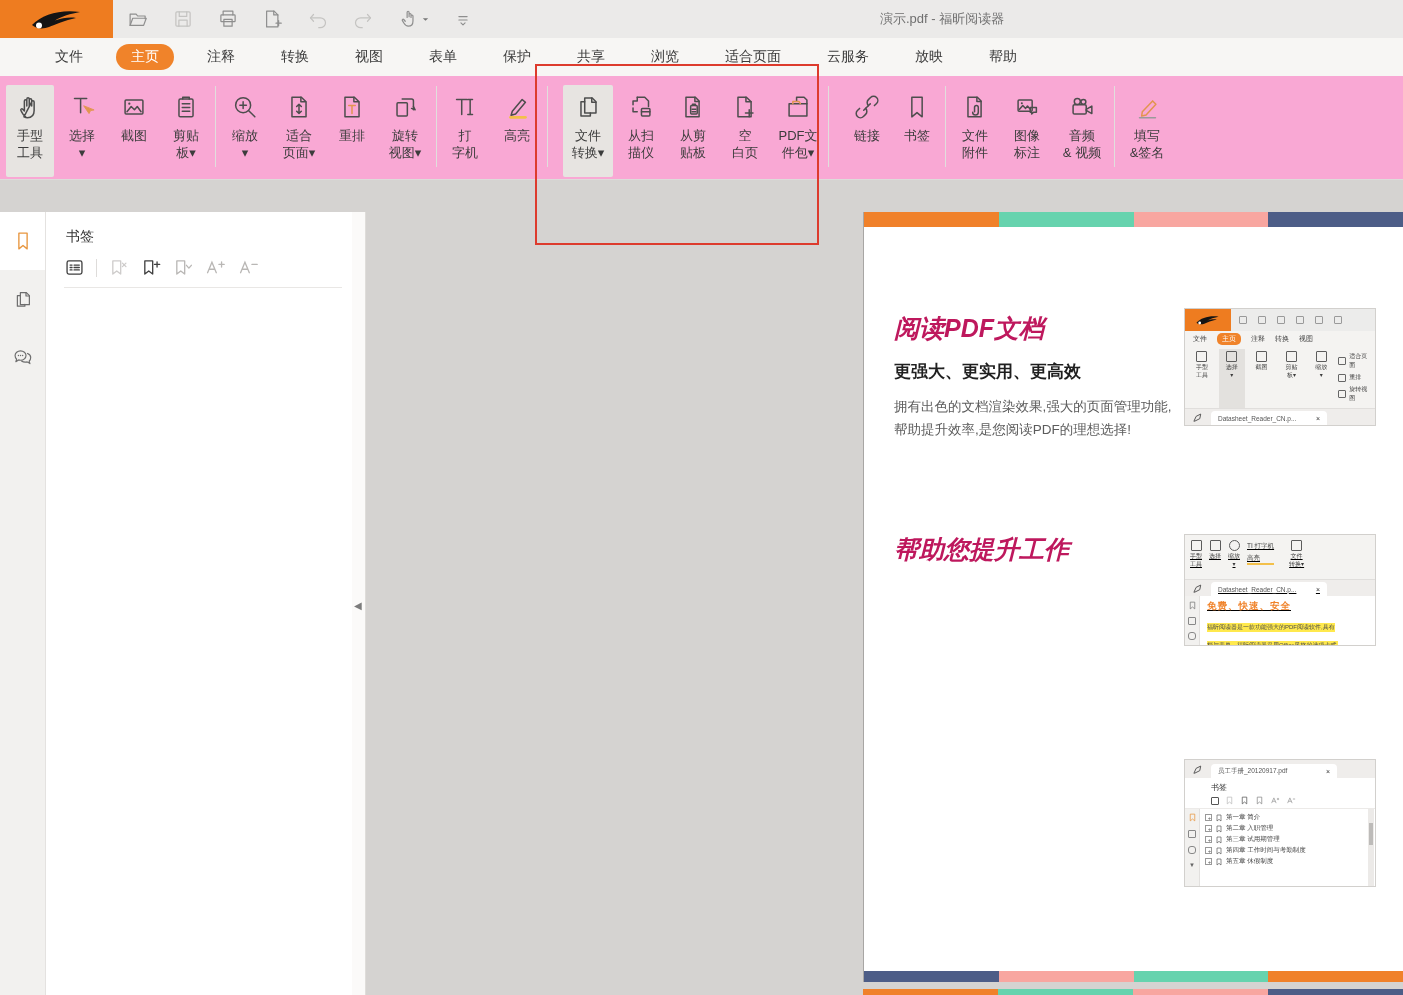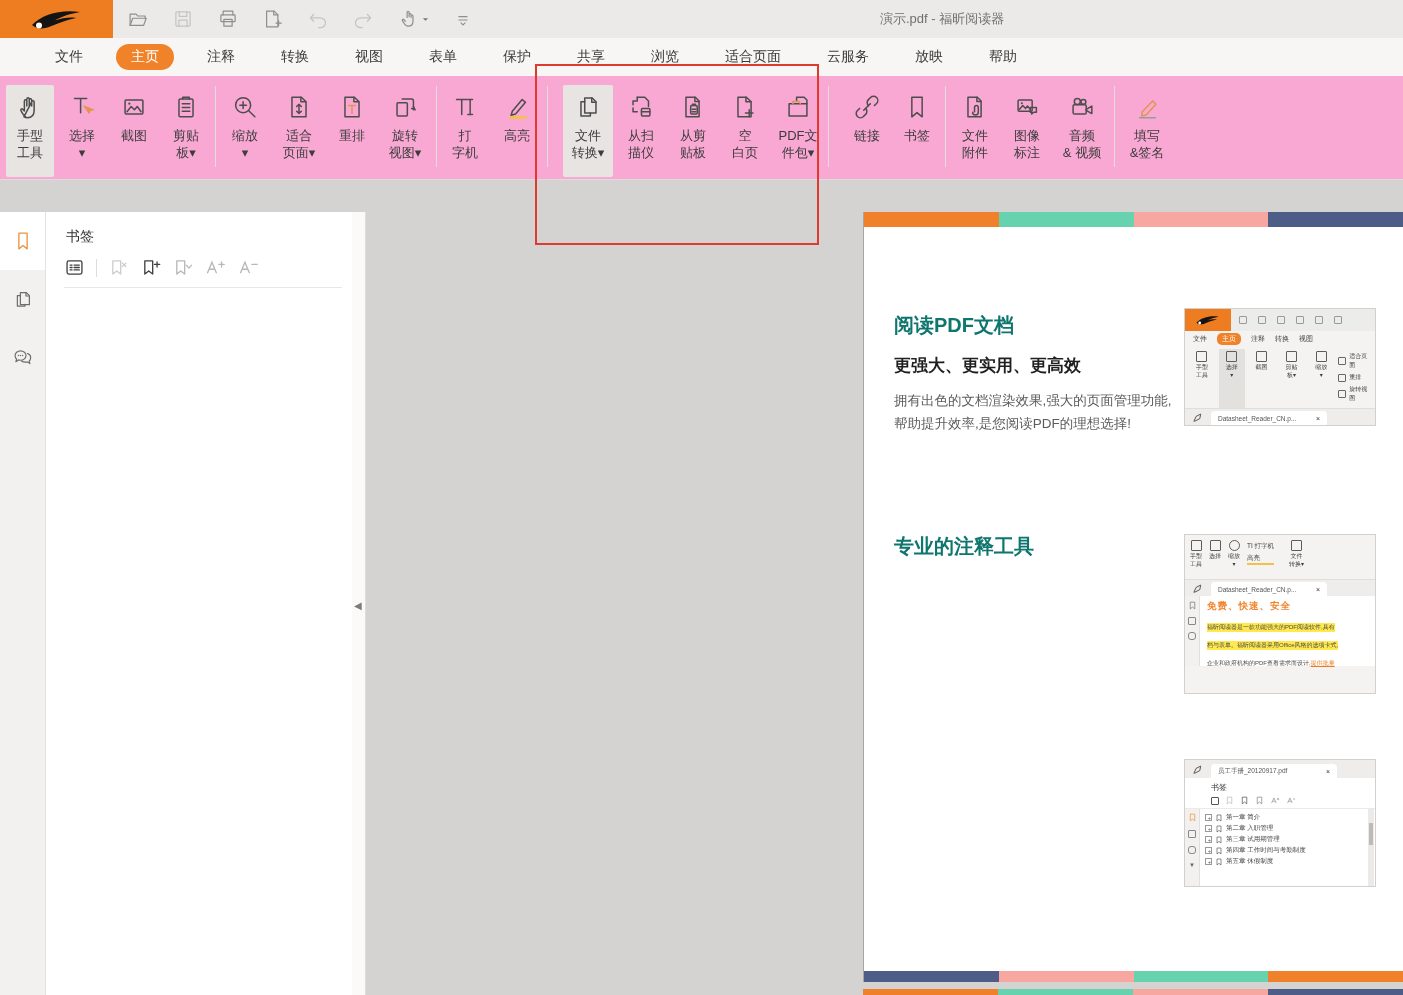--- a/index.html
+++ b/index.html
@@ -58,27 +58,27 @@
 
 
 .docarea { position:absolute; left:366px; top:212px; right:0; bottom:0; background:#d5d3d1; }
 .page { position:absolute; left:497px; top:0; width:540px; height:770px; background:#fff; border-left:1px solid #a8a6a4; }
 .stripe { display:flex; width:100%; }
 .stripe > div { flex:1; }
 .stripe.top { height:15px; }
 .stripe.bottom { position:absolute; bottom:0; left:0; height:11px; }
 .page2 { position:absolute; left:497px; top:777px; width:540px; height:6px; }
 .sec { position:absolute; left:30px; width:292px; }
-.sec-title { font-size:20px; font-weight:bold; color:#0f766e; }
+.sec-title { font-size:25px; font-weight:bold; color:#be185d;font-style:italic; }
 .sec-sub { font-size:17px; font-weight:bold; color:#1f1f1f; margin-top:15px; }
 .sec-body { font-size:13.5px; color:#5c5c5c; line-height:23px; margin-top:12px; white-space:pre-line; }
 
 
 .thumb { position:absolute; left:320px; width:192px; background:#f4f3f1; border:1px solid #d2d0cd; overflow:hidden; }
-.t1 { top:96px; height:118px; } .t2 { top:322px; height:160px; } .t3 { top:547px; height:128px; }
+.t1 { top:96px; height:118px; } .t2 { top:322px; height:112px;text-decoration:underline; } .t3 { top:547px; height:128px; }
 .mtitle { height:22px; background:#ececeb; position:relative; }
 .mlogo { position:absolute; left:0; top:0; width:46px; height:22px; background:#ee7c20; display:flex; align-items:center; justify-content:center; }
 .mqat { position:absolute; left:54px; top:7px; display:flex; gap:11px; }
 .msq { width:8px; height:8px; border:1px solid #9a9a9a; border-radius:1px; }
 .mmenu { height:15px; display:flex; align-items:center; gap:10px; padding-left:8px; font-size:7px; color:#444; }
 .mmenu .mpill { background:#f0832a; color:#fff; border-radius:5px; padding:1px 5px; }
 .mtools { height:62px; display:flex; padding:3px 2px 0 4px; gap:4px; }
 .mtool { display:flex; flex-direction:column; align-items:center; width:26px; }
 .mtool.msel { background:#e3e1de; }
 .mtbox { width:11px; height:11px; border:1.2px solid #5c5c5c; border-radius:1px; margin:2px 0 1px; }
@@ -577,21 +577,21 @@
               <path d="M4.5 19.5l4.5-10L19 4.5l-2 10-10 5z"></path>
             </svg>
           <div class="mtab">
               <span>Datasheet_Reader_CN.p...</span>
               <span class="mx">×</span>
             </div>
         </div>
       </div>
 
       <div class="sec" style="top:321px">
-        <div class="sec-title">专业的注释工具</div>
+        <div class="sec-title">帮助您提升工作</div>
       </div>
 
       <div class="thumb t2">
         <div class="m2tools">
           <div class="m2cluster">
               <span class="mtbox"></span>
               <span class="mtlabel">手型
 工具</span>
             </div>
           <div class="m2cluster">

